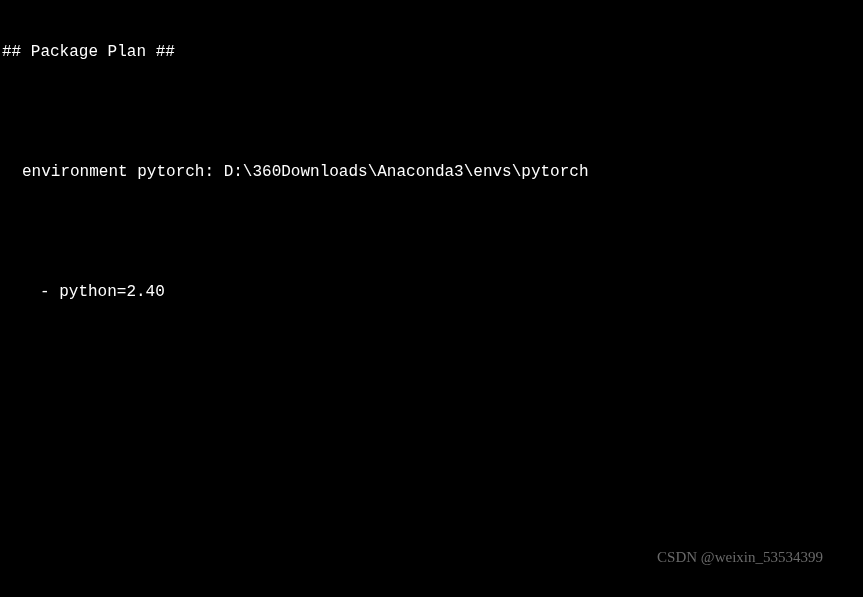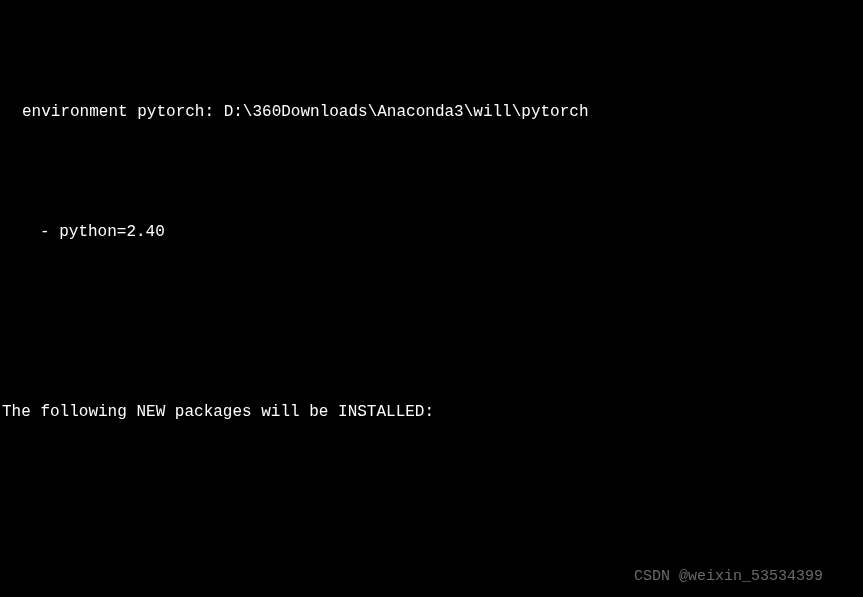--- a/index.html
+++ b/index.html
@@ -26,38 +26,38 @@
       min-height: 20px;
     }
     .indent-1 {
       padding-left: 20px;
     }
     .indent-2 {
       padding-left: 38px;
     }
     .watermark {
       position: absolute;
-      bottom: 10px;
+      bottom: 30px;
       right: 40px;
       color: #6a6a6a;
       font-size: 15px;
-      font-family: Liberation Mono, monospace;
+      font-family: Liberation Serif, serif;
     }
   </style>
 </head>
 <body>
 
 <div class="terminal">
+  <div class="line">## Package Plan ##</div>
   <div class="line"></div>
-  <div class="line indent-1"><span>environment pytorch: </span><span>D:\360Downloads\Anaconda3\will\pytorch</span></div>
+  <div class="line indent-1"><span>environment pytorch: </span><span>D:\360Downloads\Anaconda3\envs\pytorch</span></div>
   <div class="line"></div>
   <div class="line indent-2">- python=2.40</div>
   <div class="line"></div>
   <div class="line"></div>
-  <div class="line">The following NEW packages will be INSTALLED:</div>
   <div class="line"></div>
   
   
   
   
 </div>
 
 <div class="watermark">CSDN @weixin_53534399</div>
 
 </body></html>

